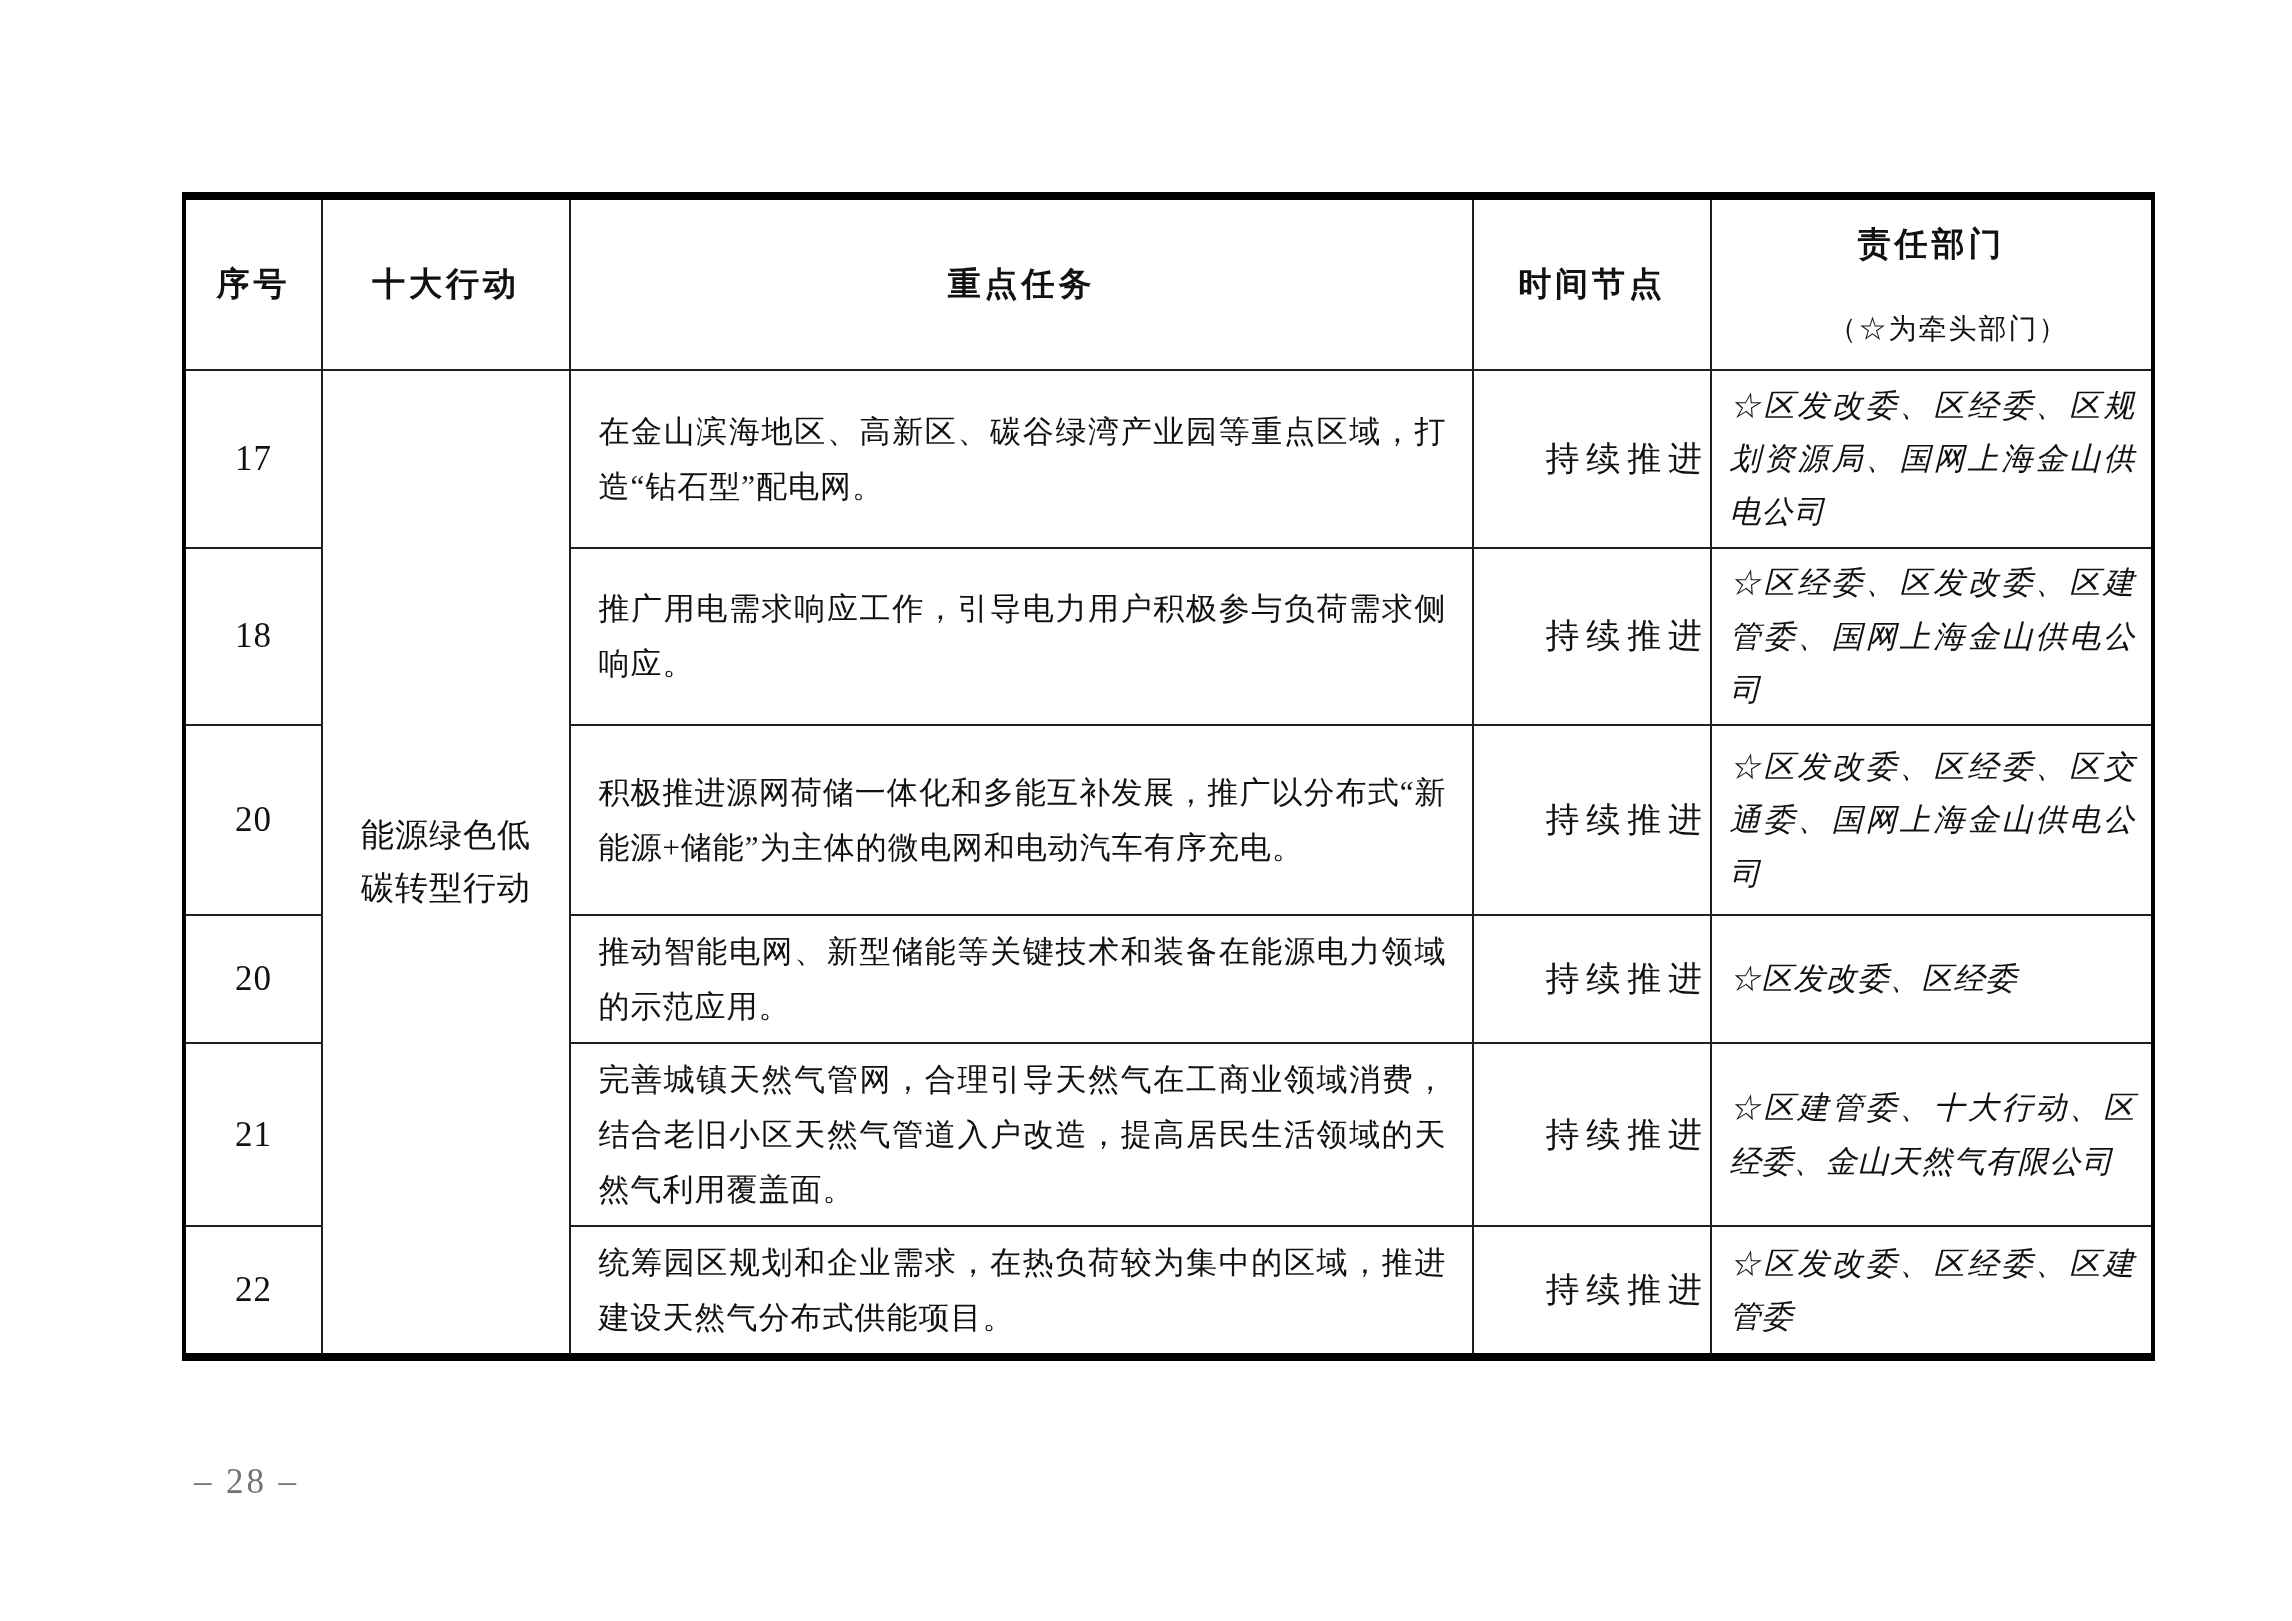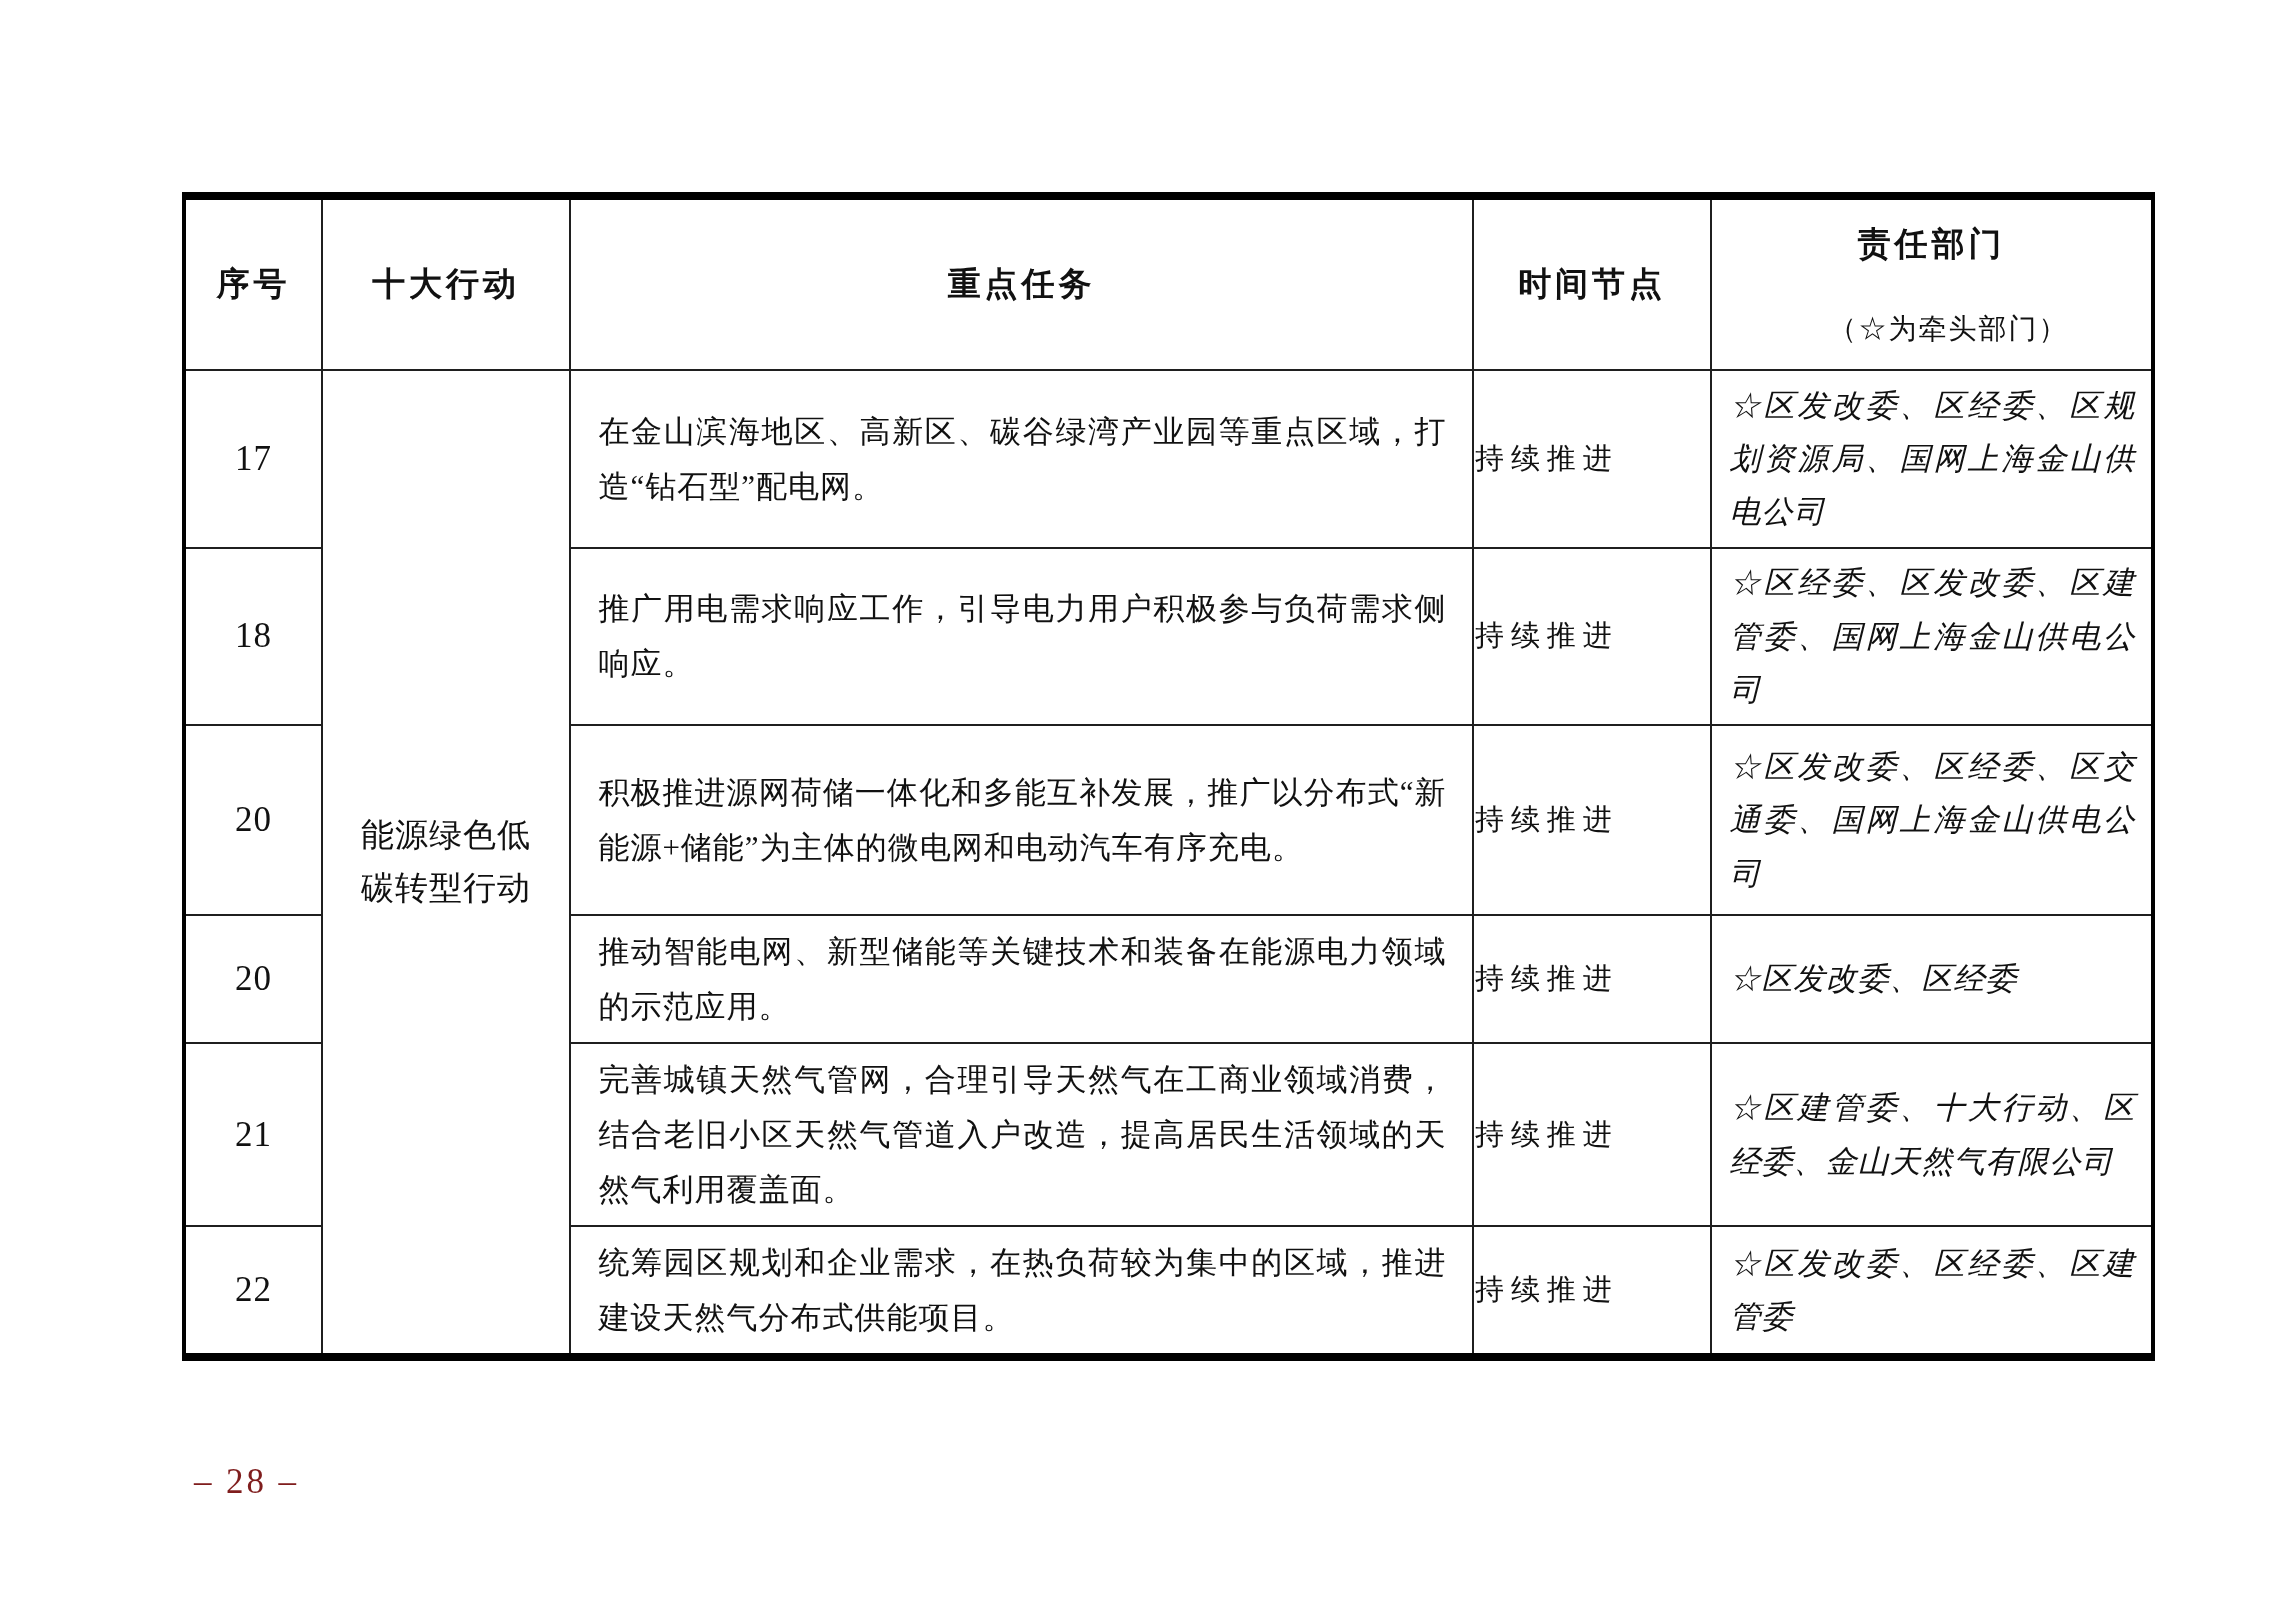--- a/index.html
+++ b/index.html
@@ -52,30 +52,30 @@
     width:174px;margin:0 auto;
     font-size:33px;line-height:1.62;letter-spacing:1px;
     text-align:center;
   }
   .task-cell{
     text-align:justify;
     padding:7.8px 25.5px 7.8px 27.4px;
     font-size:31px;line-height:1.78;letter-spacing:1px;
   }
   .time-cell{
-    text-align:left;font-size:29px;letter-spacing:6.9px;
+    text-align:right;font-size:34px;letter-spacing:6.9px;
   }
   .dept-cell{
     text-align:justify;
     padding:7.8px 15.7px 7.8px 17.6px;
     font-size:31px;line-height:1.72;letter-spacing:1px;font-style:italic;
   }
   .page-number{
     position:absolute;left:194px;top:1462px;
-    font-size:35px;letter-spacing:2.9px;color:#7f1d1d;
+    font-size:35px;letter-spacing:2.9px;color:#737373;
   }
 </style>
 </head>
 <body>
 
 <div class="page">
 
   <table class="doc-table">
     <colgroup>
       <col style="width:138px">

